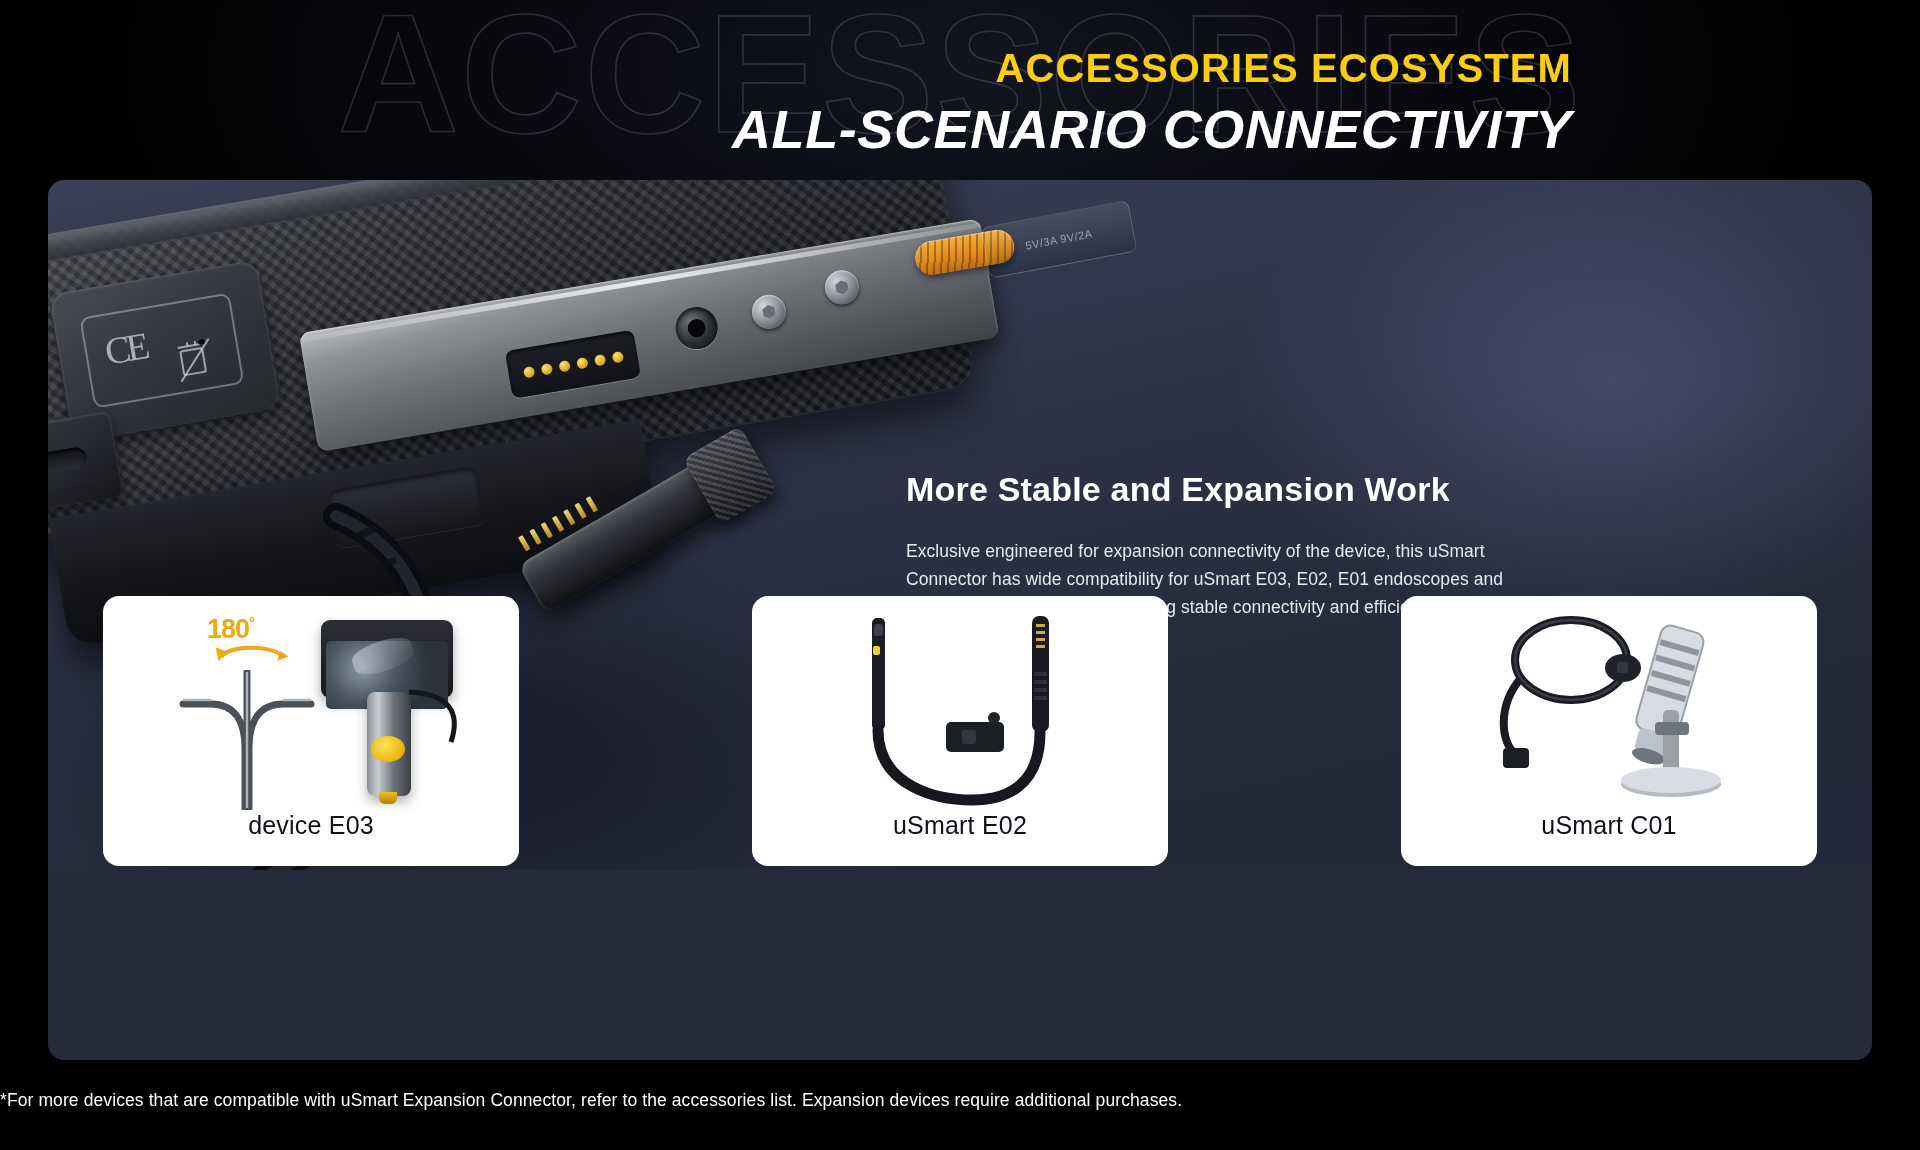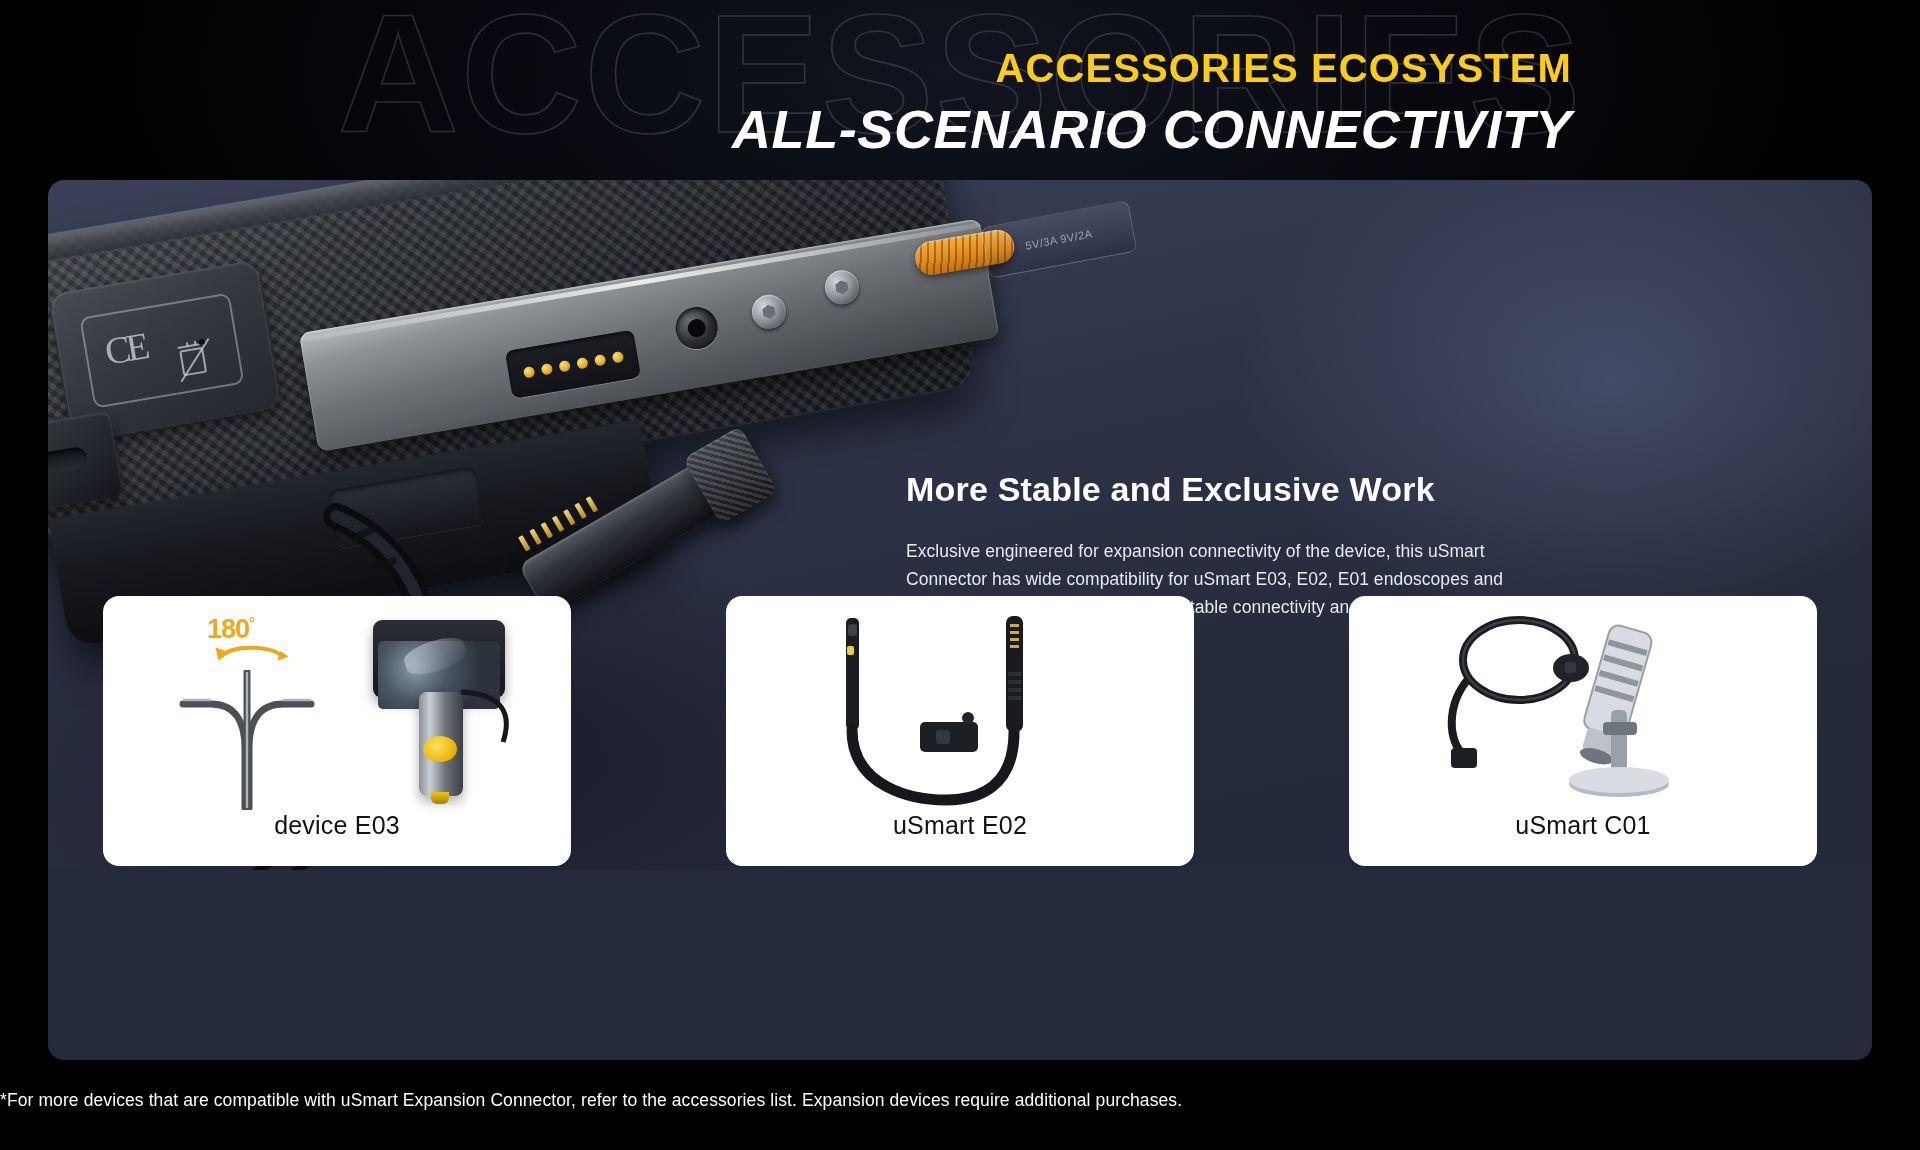--- a/index.html
+++ b/index.html
@@ -248,21 +248,21 @@
     display:flex; justify-content:space-between;
     padding:0 55px; border-radius:0 0 16px 16px;
   }
   .card-strip{
     position:absolute; left:48px; top:596px; width:1824px; height:274px;
     display:flex; justify-content:space-between; padding:0 55px;
     pointer-events:none;
   }
   .card{
     position:relative;
-    width:468px; height:270px;
+    width:416px; height:270px;
     background:#ffffff;
     border-radius:16px;
     overflow:hidden;
     pointer-events:auto;
   }
   .card-art{
     position:absolute; left:0; top:0; width:100%; height:208px;
   }
   .card-label{
     position:absolute; left:0; bottom:26px; width:100%;
@@ -402,21 +402,21 @@
       <path d="M40,6 C120,40 150,120 120,210 C95,290 40,330 -40,372" fill="none" stroke="#2a2d34" stroke-width="12" stroke-linecap="round" opacity=".75"></path>
       <g stroke="#0e1014" stroke-width="7" opacity=".85">
         <line x1="58" y1="28" x2="80" y2="18"></line>
         <line x1="78" y1="58" x2="100" y2="50"></line>
         <line x1="92" y1="92" x2="116" y2="88"></line>
         <line x1="98" y1="128" x2="122" y2="126"></line>
       </g>
     </svg>
 
     <div class="copy">
-      <h4>More Stable and Exclusive Work</h4>
+      <h4>More Stable and Expansion Work</h4>
       <p>Exclusive engineered for expansion connectivity of the device, this uSmart Connector has wide compatibility for uSmart E03, E02, E01 endoscopes and uSmart C01 microscope, providing stable connectivity and efficient work.</p>
     </div>
   </div>
 
   <div class="cards"></div>
 
   <div class="card-strip">
 
     <div class="card">
       <div class="card-art">

